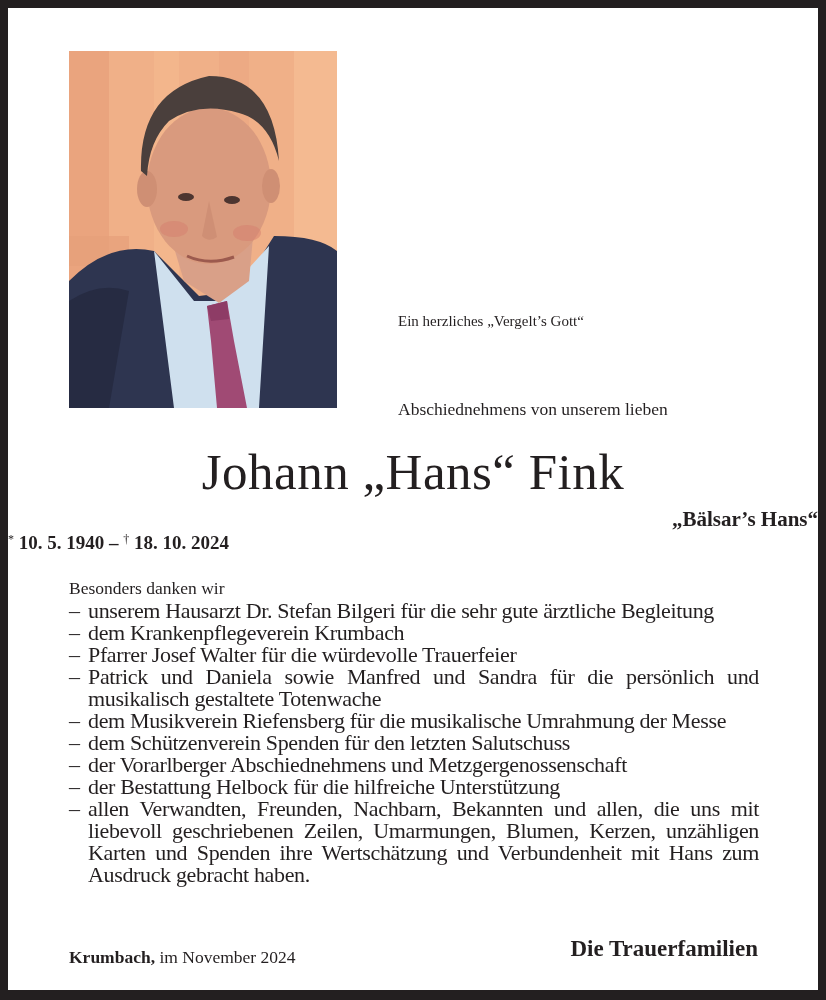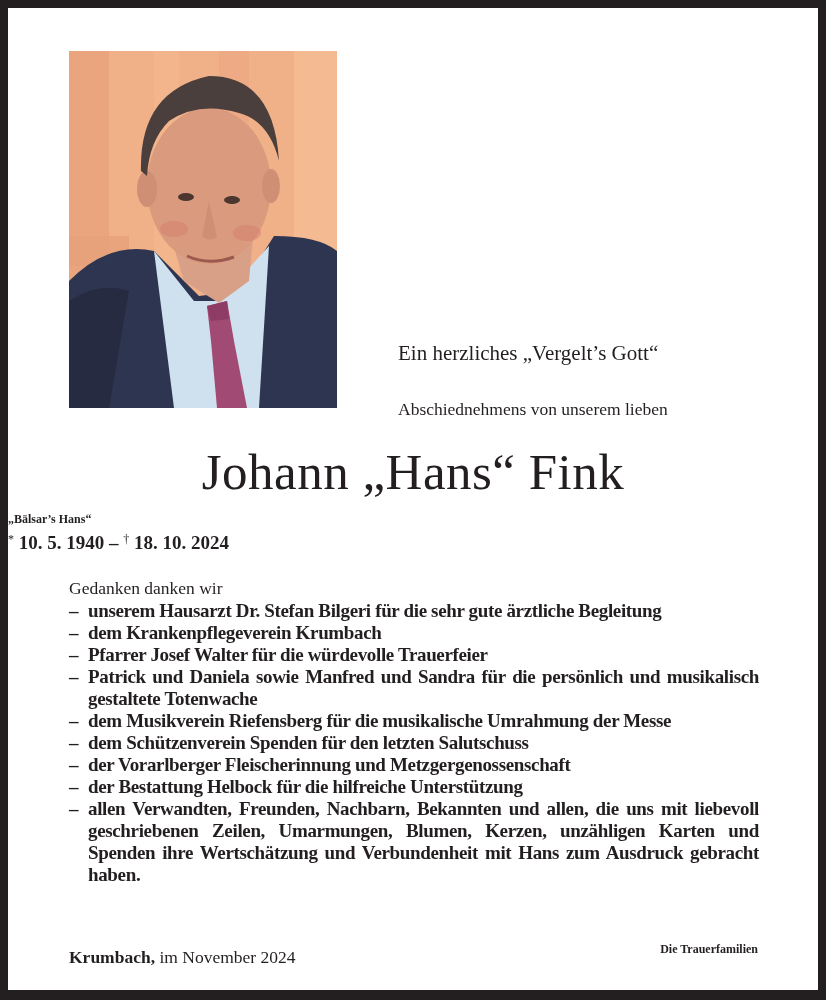--- a/index.html
+++ b/index.html
@@ -38,22 +38,22 @@
       left: 390px;
       top: 86px;
       font-style: italic;
       font-size: 18.5px;
       line-height: 23.5px;
       white-space: pre-line;
     }
     .thanks-title {
       position: absolute;
       left: 390px;
-      top: 332px;
-      font-size: 21px;
+      top: 300px;
+      font-size: 15px;
       line-height: 26px;
     }
     .thanks-sub {
       position: absolute;
       left: 390px;
       top: 368px;
       font-size: 17.5px;
       line-height: 22px;
       white-space: pre-line;
     }
@@ -65,22 +65,22 @@
       text-align: center;
       font-size: 51px;
       line-height: 60px;
       letter-spacing: 0.5px;
     }
     .nickname {
       position: absolute;
       left: 0;
       width: 810px;
       top: 500px;
-      text-align: left;
-      font-size: 12px;
+      text-align: right;
+      font-size: 21px;
       line-height: 22px;
       font-weight: bold;
     }
     .dates {
       position: absolute;
       left: 0;
       width: 810px;
       top: 523px;
       text-align: left;
       font-size: 19px;
@@ -101,24 +101,23 @@
       line-height: 22px;
     }
     .thanks-list {
       position: absolute;
       left: 61px;
       top: 592px;
       width: 690px;
       margin: 0;
       padding: 0;
       list-style: none;
-      font-size: 19px;
+      font-size: 22px;
       line-height: 22px;
       letter-spacing: -0.35px;
-      font-weight: bold;
     }
     .thanks-list li {
       position: relative;
       padding-left: 19px;
       text-align: justify;
       text-align-last: left;
     }
     .thanks-list li::before {
       content: "–";
       position: absolute;
@@ -130,21 +129,21 @@
       left: 61px;
       top: 938px;
       font-size: 17.5px;
       line-height: 22px;
     }
     .footer-place b { font-weight: bold; }
     .footer-sign {
       position: absolute;
       right: 60px;
       top: 930px;
-      font-size: 12px;
+      font-size: 23px;
       line-height: 22px;
       font-weight: bold;
     }
   </style>
 </head>
 <body>
 
 <div class="card">
 
   <div class="photo" title="portrait of the deceased">
@@ -197,30 +196,30 @@
   <div class="name">Johann „Hans“ Fink</div>
 
   <div class="nickname">„Bälsar’s Hans“</div>
 
   <div class="dates">
     <sup>*</sup>
     <span>10. 5. 1940</span><span> – </span><sup>†</sup>
     <span>18. 10. 2024</span>
   </div>
 
-  <div class="thanks-intro">Gedanken danken wir</div>
+  <div class="thanks-intro">Besonders danken wir</div>
 
   <ul class="thanks-list">
     <li>unserem Hausarzt Dr. Stefan Bilgeri für die sehr gute ärztliche Begleitung</li>
     <li>dem Krankenpflegeverein Krumbach</li>
     <li>Pfarrer Josef Walter für die würdevolle Trauerfeier</li>
     <li>Patrick und Daniela sowie Manfred und Sandra für die persönlich und musikalisch gestaltete Totenwache</li>
     <li>dem Musikverein Riefensberg für die musikalische Umrahmung der Messe</li>
     <li>dem Schützenverein Spenden für den letzten Salutschuss</li>
-    <li>der Vorarlberger Fleischerinnung und Metzgergenossenschaft</li>
+    <li>der Vorarlberger Abschiednehmens und Metzgergenossenschaft</li>
     <li>der Bestattung Helbock für die hilfreiche Unterstützung</li>
     <li>allen Verwandten, Freunden, Nachbarn, Bekannten und allen, die uns mit liebevoll geschriebenen Zeilen, Umarmungen, Blumen, Kerzen, unzähligen Karten und Spenden ihre Wertschätzung und Verbundenheit mit Hans zum Ausdruck gebracht haben.</li>
   </ul>
 
   <div class="footer-place">
     <b>Krumbach,</b><span> im November 2024</span>
   </div>
 
   <div class="footer-sign">Die Trauerfamilien</div>
 

